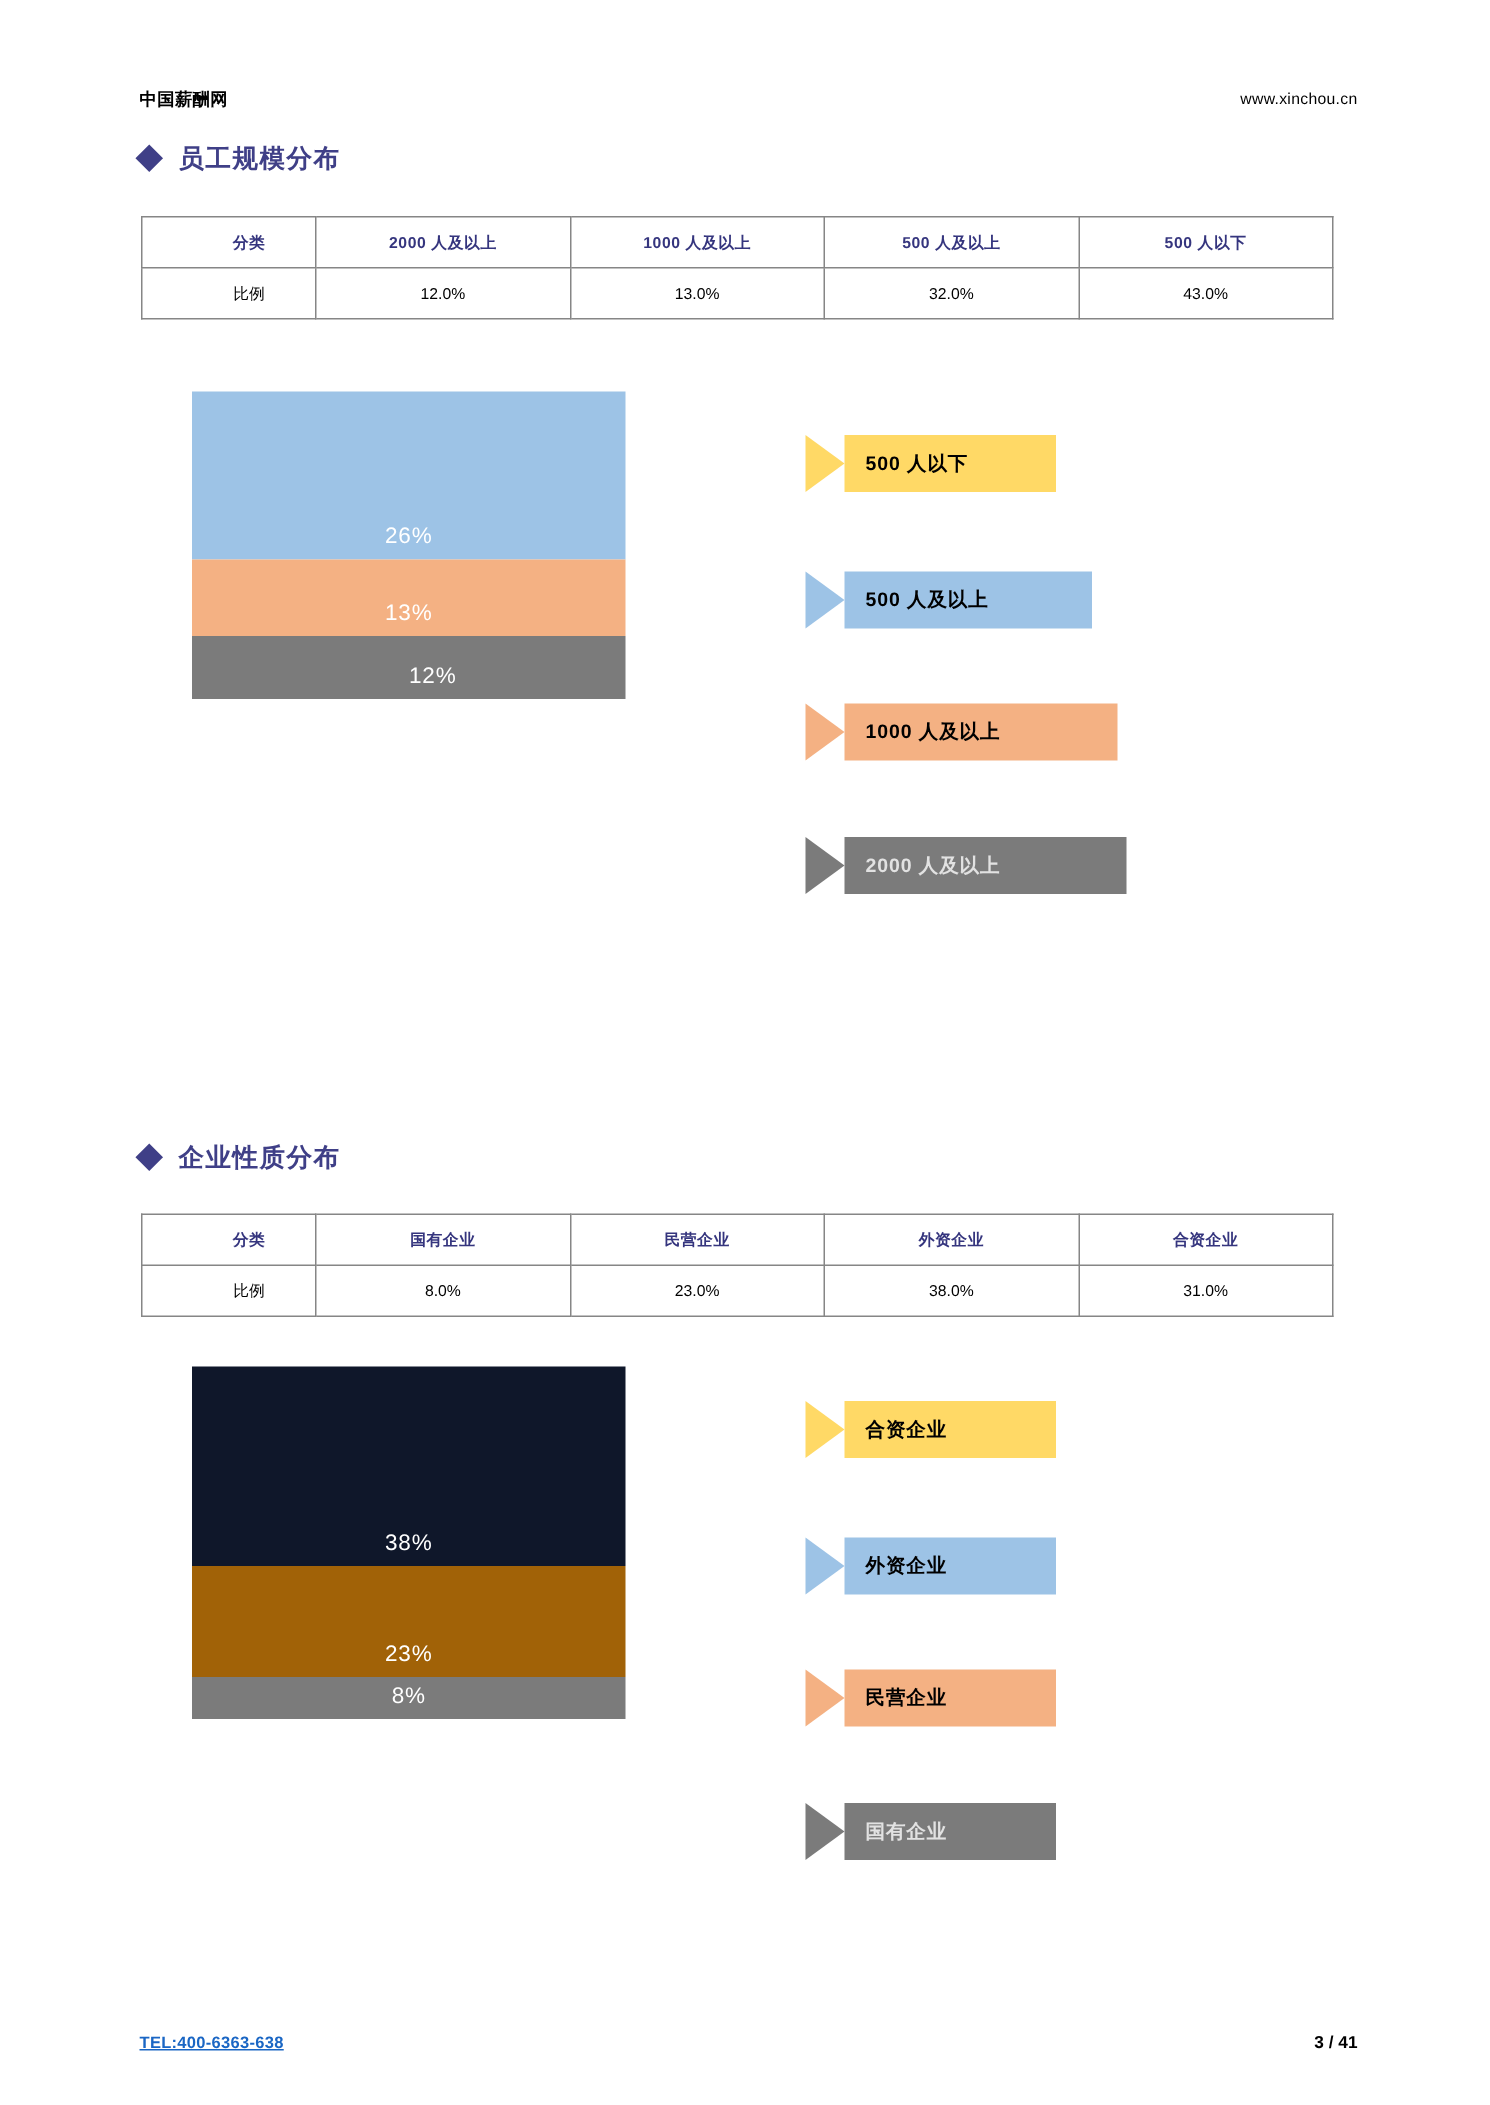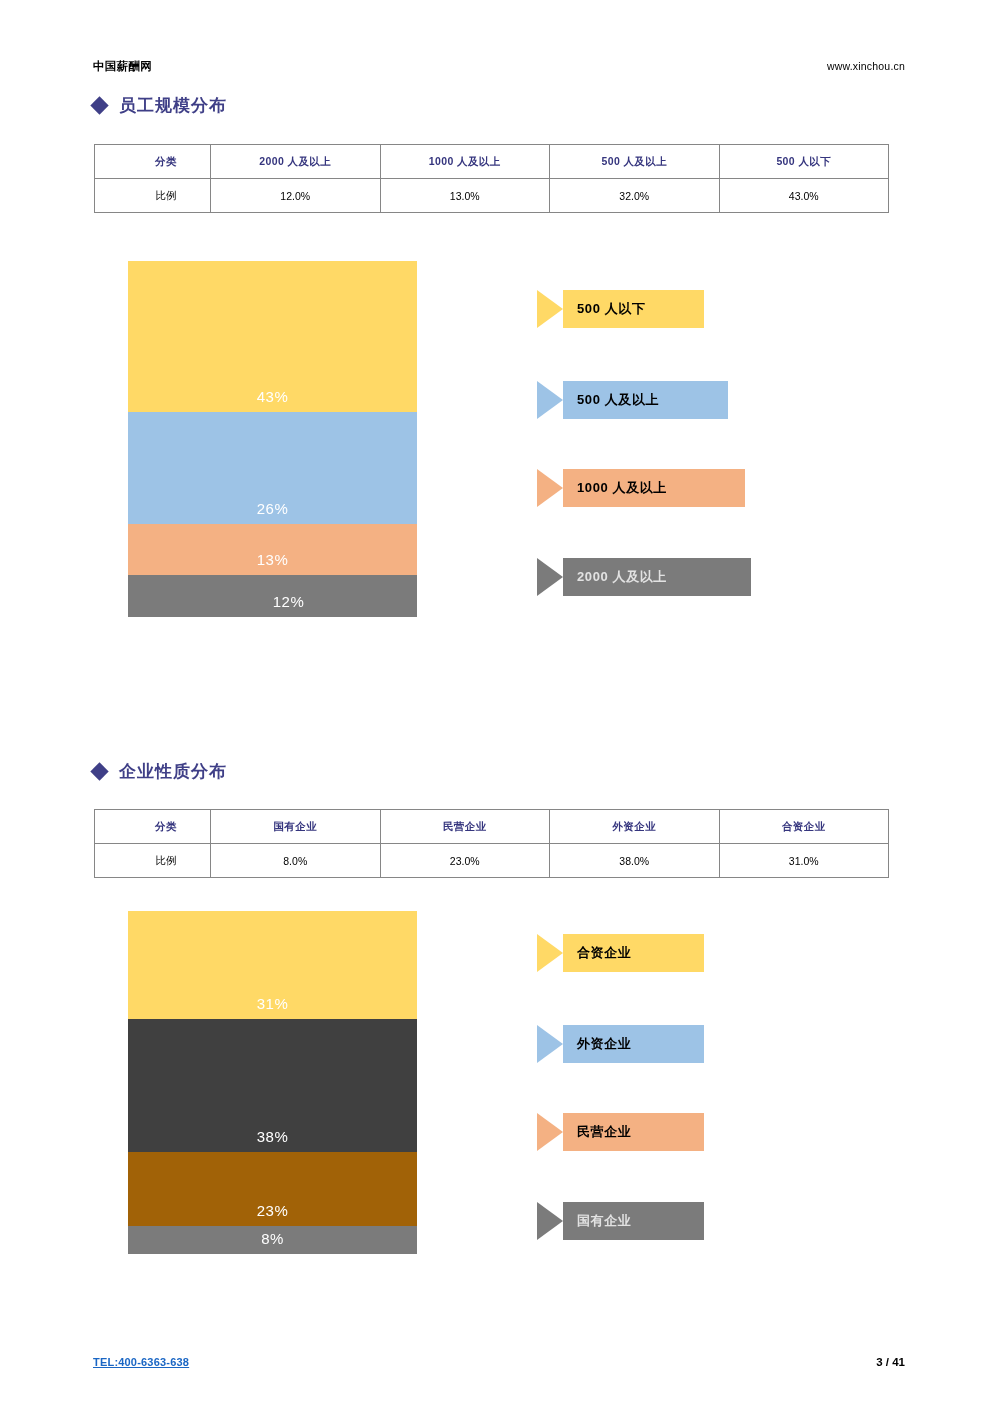--- a/index.html
+++ b/index.html
@@ -197,23 +197,20 @@
         <td class="col-label">比例</td>
         <td>12.0%</td>
         <td>13.0%</td>
         <td>32.0%</td>
         <td>43.0%</td>
       </tr>
     </tbody>
   </table>
 
   <div class="chart" id="chart-1" style="top:261px;">
-      <div class="seg" style="height: 150.5px; background: rgb(255, 217, 102);">
-        <span>43%</span>
-      </div>
       <div class="seg" style="height: 112px; background: rgb(157, 195, 230);">
         <span>26%</span>
       </div>
       <div class="seg" style="height: 51px; background: rgb(244, 177, 131);">
         <span>13%</span>
       </div>
       <div class="seg" style="height: 42px; background: rgb(123, 123, 123); padding-left: 32px;">
         <span>12%</span>
       </div>
     </div>
@@ -255,24 +252,21 @@
         <td class="col-label">比例</td>
         <td>8.0%</td>
         <td>23.0%</td>
         <td>38.0%</td>
         <td>31.0%</td>
       </tr>
     </tbody>
   </table>
 
   <div class="chart" id="chart-2" style="top:911px;">
-      <div class="seg" style="height: 108.19px; background: rgb(255, 217, 102);">
-        <span>31%</span>
-      </div>
-      <div class="seg" style="height: 132.62px; background: #404040;">
+      <div class="seg" style="height: 132.62px; background: #0f172a;">
         <span>38%</span>
       </div>
       <div class="seg" style="height: 74px; background: #a16207;">
         <span>23%</span>
       </div>
       <div class="seg" style="height: 27.92px; background: rgb(123, 123, 123);">
         <span>8%</span>
       </div>
     </div>
 

